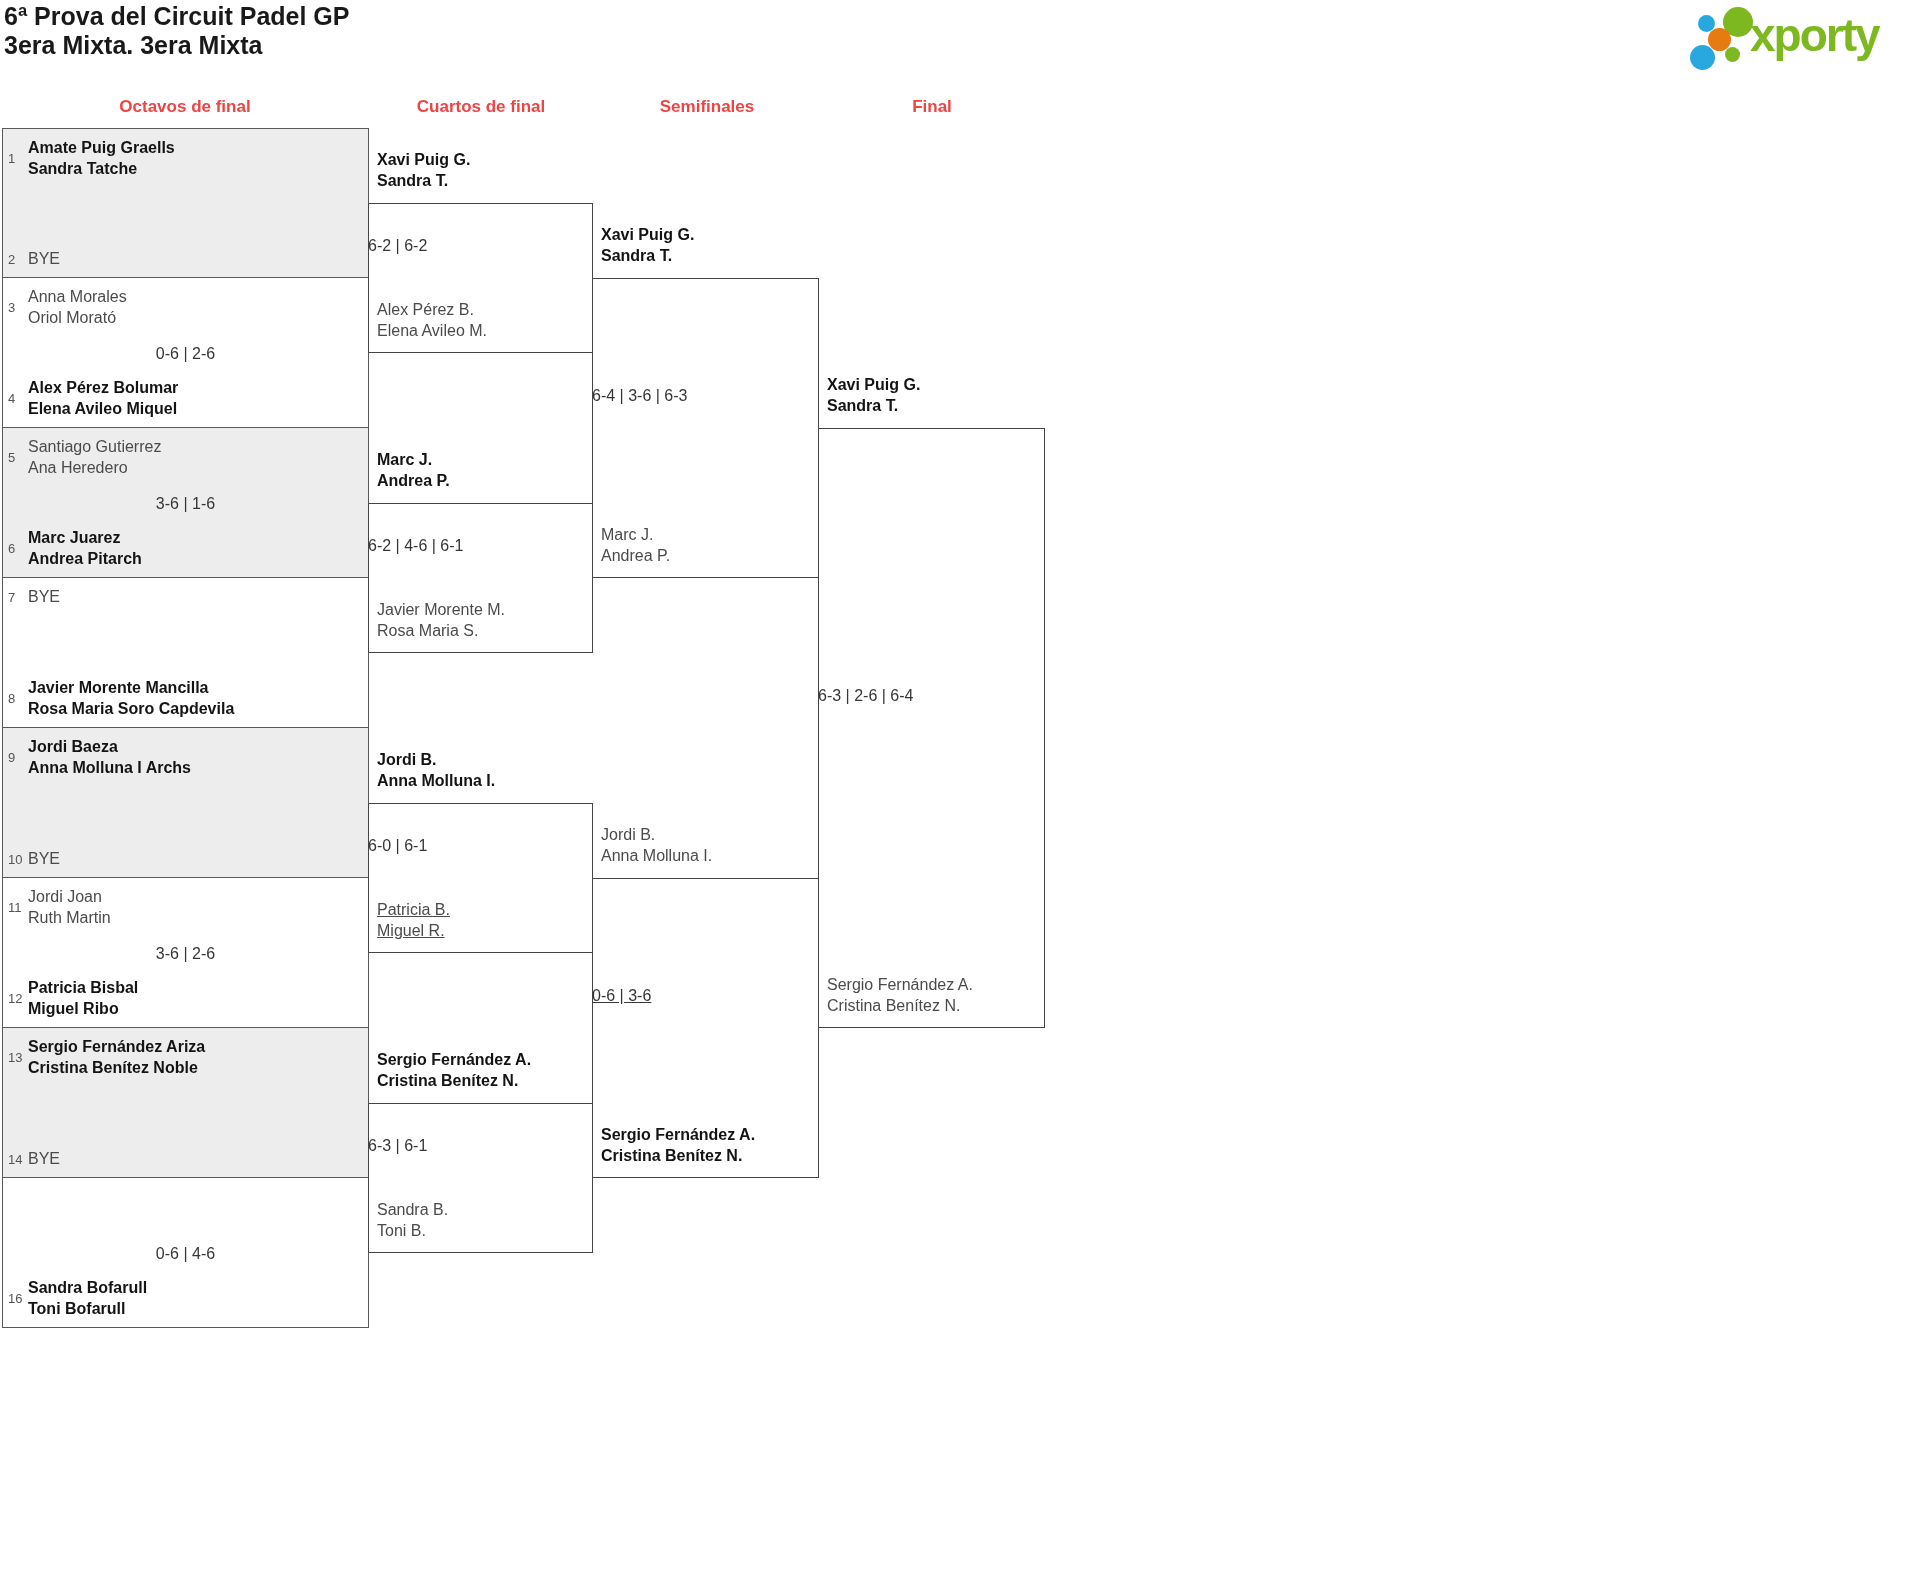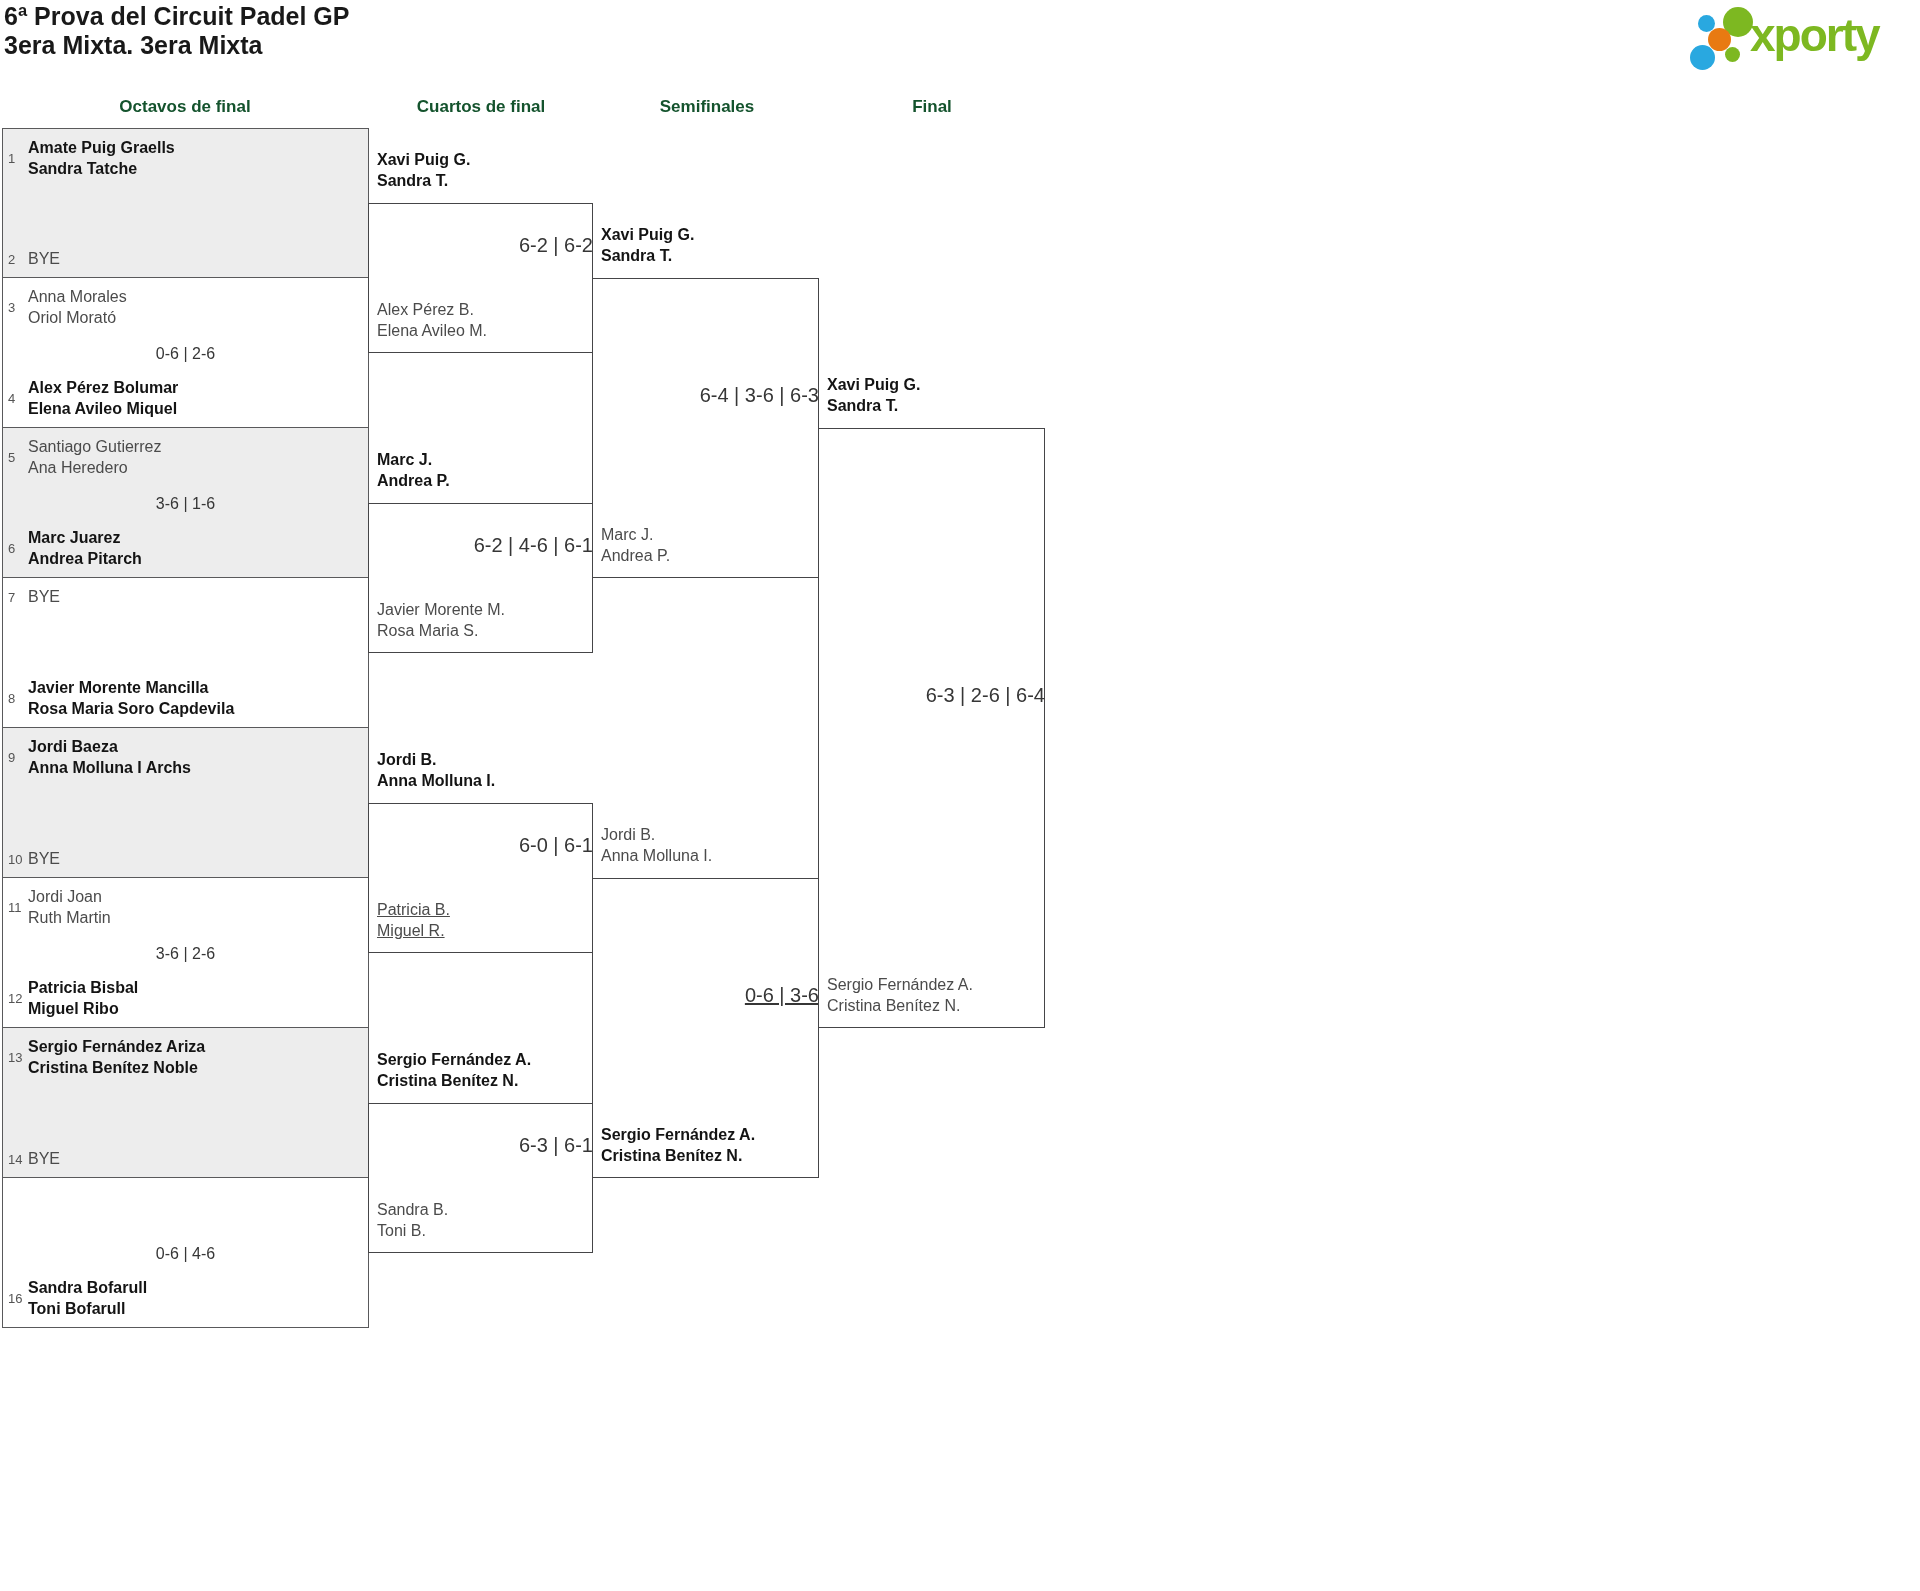--- a/index.html
+++ b/index.html
@@ -4,41 +4,41 @@
 <style>
   * { margin:0; padding:0; box-sizing:border-box; }
   html,body { background:#ffffff; }
   .canvas {
     position:relative; width:1920px; height:1591px; background:#ffffff;
     font-family:"Liberation Sans", sans-serif; overflow:hidden;
   }
   .title { position:absolute; left:4px; top:2px; font-size:25px; line-height:29px;
            font-weight:700; color:#191919; }
   .hdr { position:absolute; top:97px; width:300px; text-align:center;
-         font-size:17px; font-weight:700; color:#14532d; }
+         font-size:17px; font-weight:700; color:#ef4444; }
   
   .obox { position:absolute; left:2px; width:367px; height:150px;
           border:1px solid #59595b; border-top:none; background:#ffffff; }
   .obox.first { border-top:1px solid #59595b; }
   .obox.alt { background:#ededed; }
   
   .mbox { position:absolute; border:1px solid #454547; background:transparent; }
   .team { font-size:16px; line-height:21px; color:#4b4b4b; font-weight:400; }
   .team.w { color:#141414; font-weight:700; }
   .ln { display:block; white-space:nowrap; }
   .ln:empty { display:none; }
   .t1 { position:absolute; top:8px; left:25px; right:8px; }
   .t2 { position:absolute; bottom:8px; left:25px; right:8px; }
   .num { position:absolute; left:-20px; top:50%; transform:translateY(-50%);
          width:18px; font-size:13px; color:#545454; font-weight:400; }
   .score { position:absolute; left:0; right:0; top:50%; transform:translateY(-50%);
            text-align:center; font-size:16px; line-height:21px; color:#363636; font-weight:400; }
   .score:empty { display:none; }
-  .sc { position:absolute; transform:none; top:auto; text-align:right;
-        font-size:20px; line-height:21px; color:#363636; }
+  .sc { position:absolute; transform:none; top:auto; text-align:left;
+        font-size:16px; line-height:21px; color:#363636; }
   .lbl { position:absolute; width:214px; }
   
   .logo { position:absolute; left:1688px; top:4px; width:210px; height:64px; }
   .dot { position:absolute; border-radius:50%; }
   .logo-text { position:absolute; left:62px; top:2px; font-size:46px; line-height:58px;
                font-weight:700; letter-spacing:-2px; color:#7db821; }
 </style>
 </head>
 <body>
 

